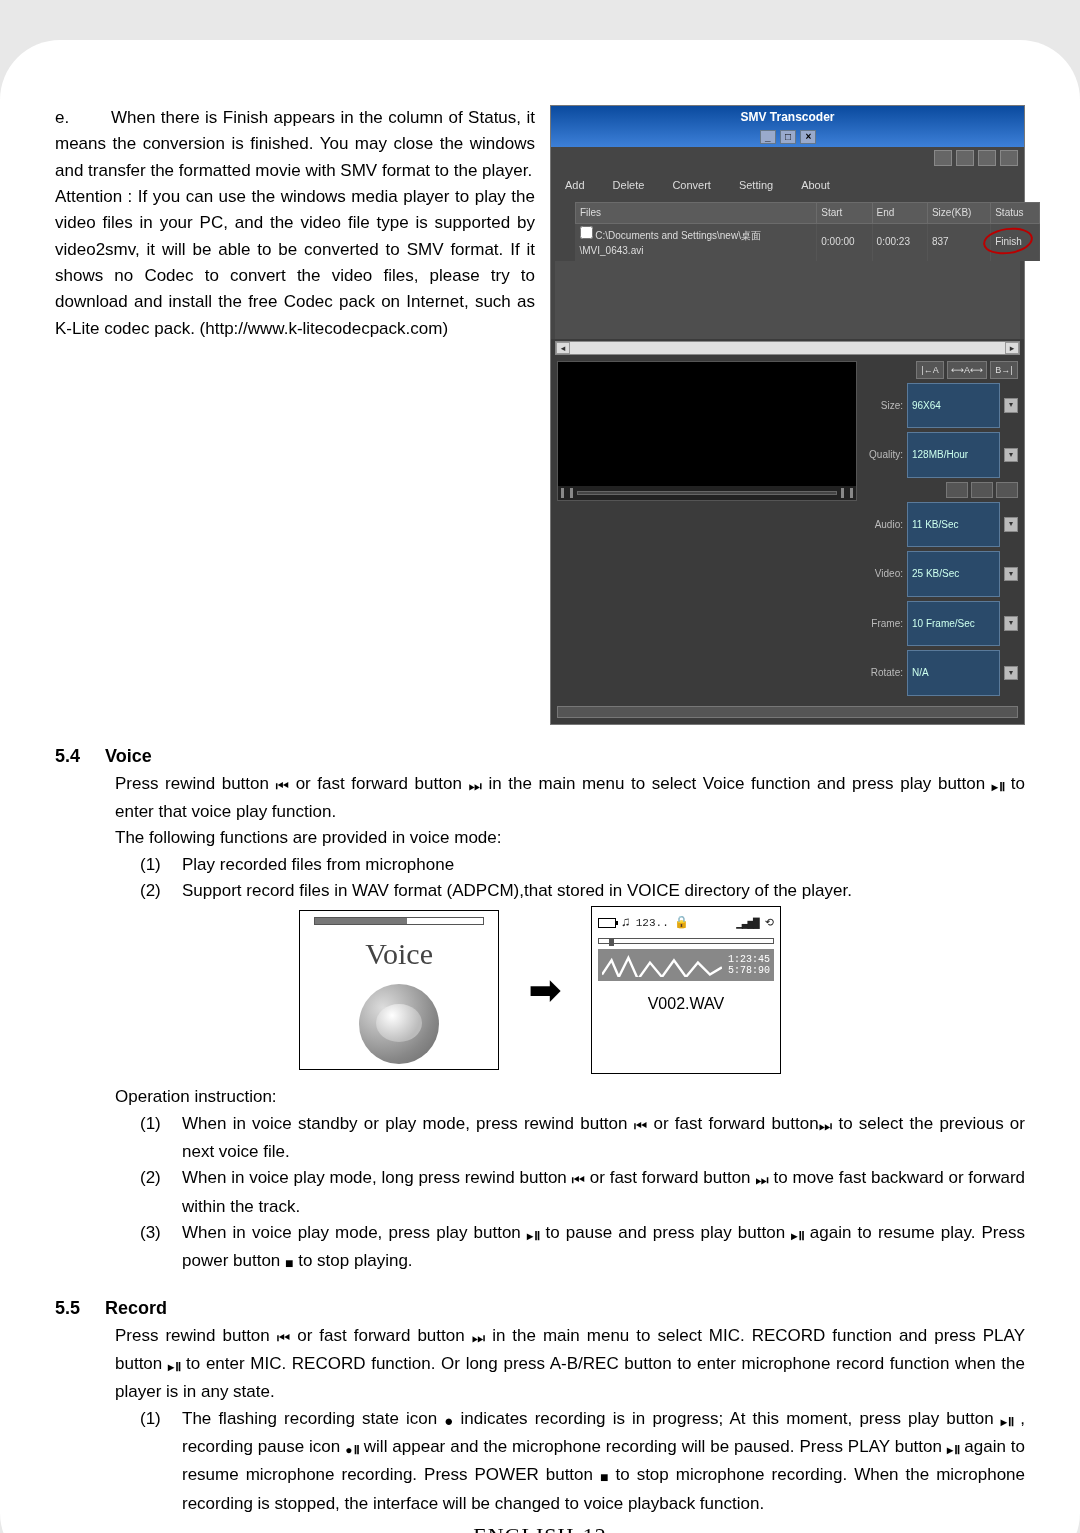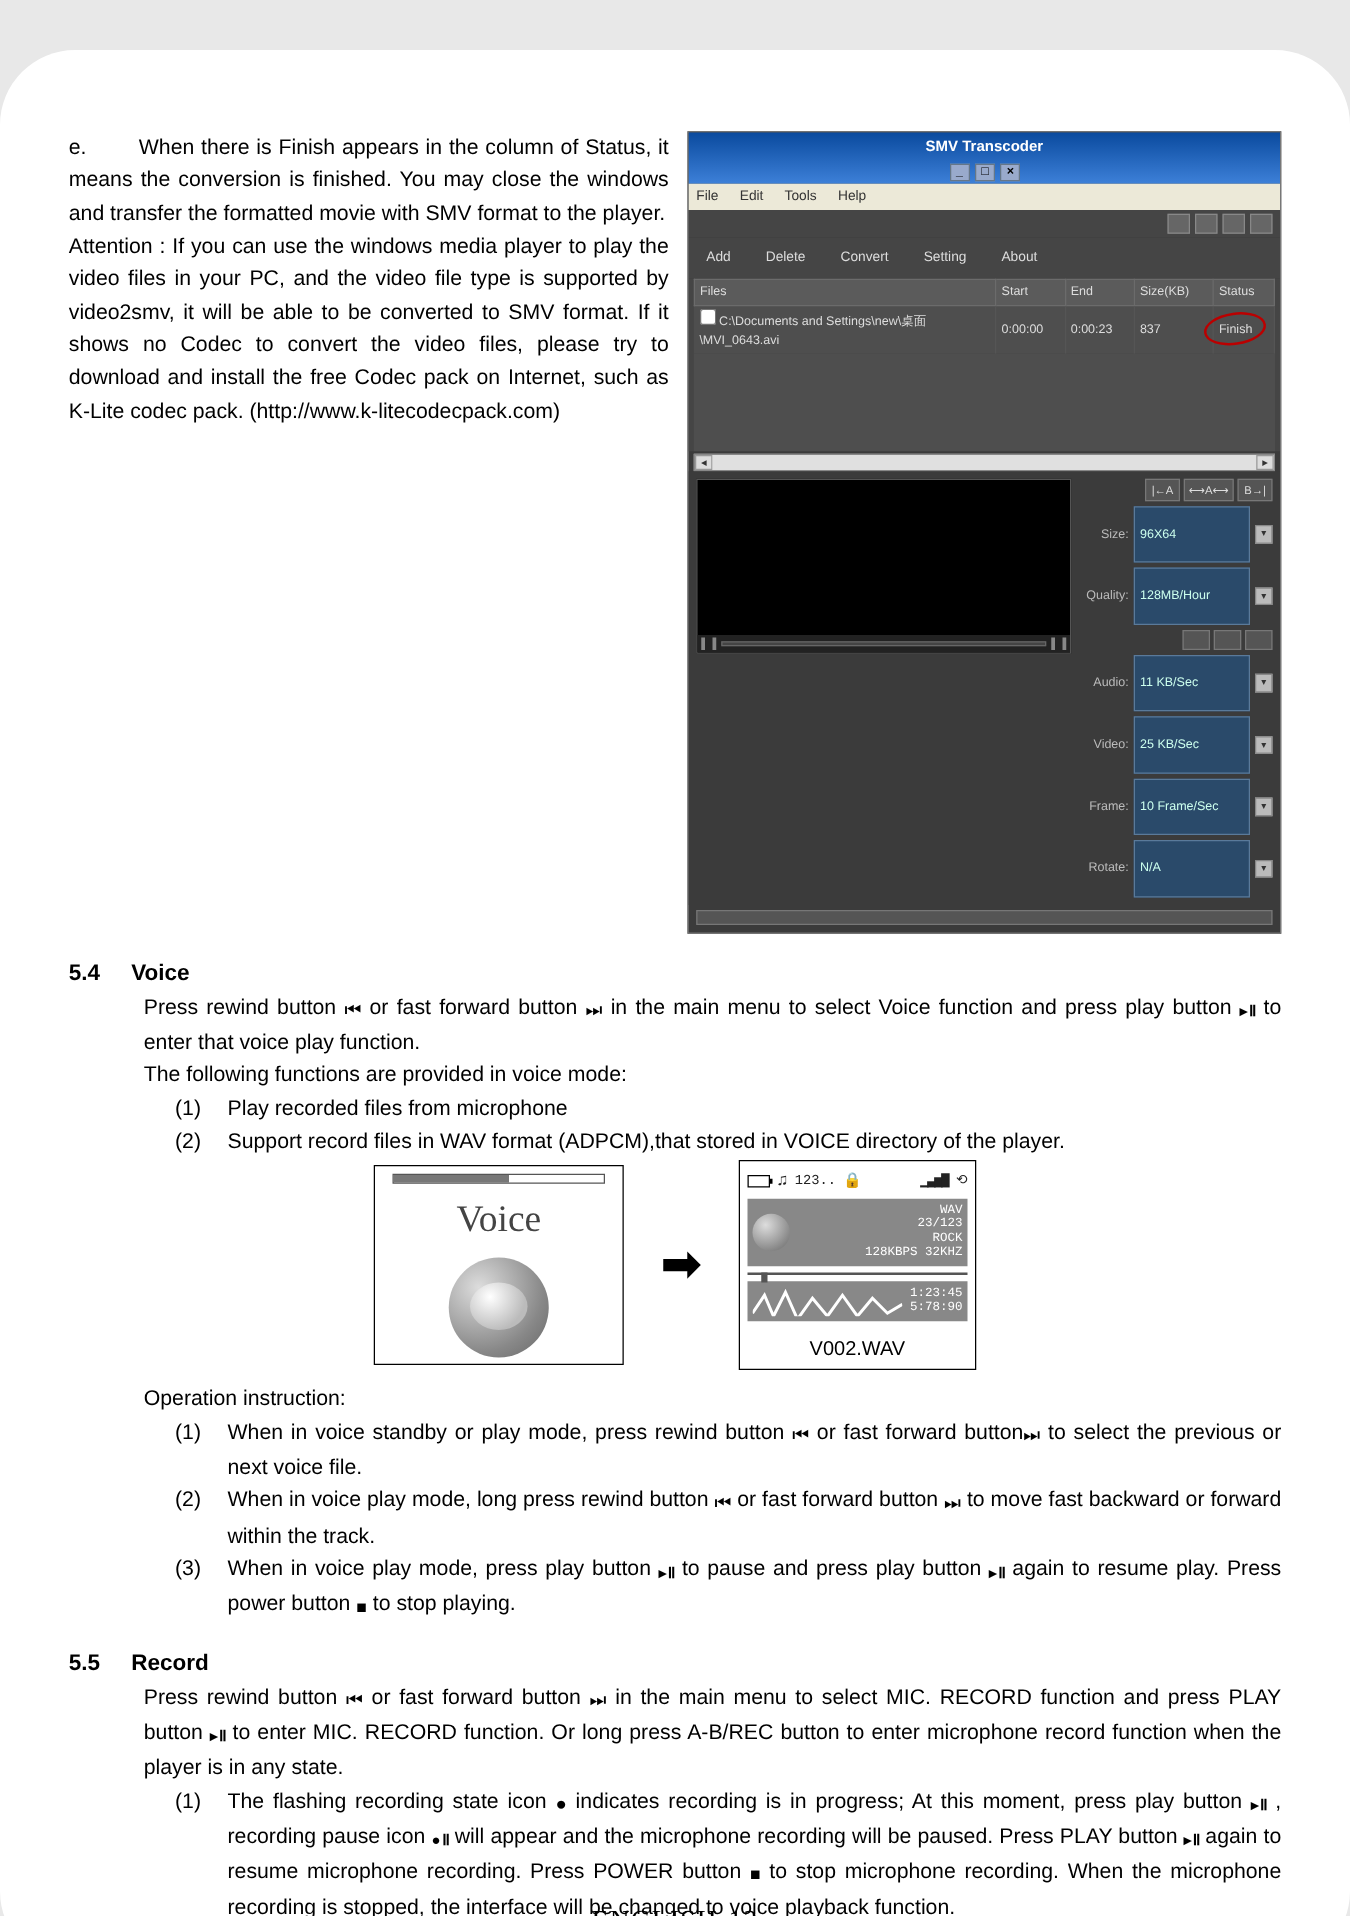--- a/index.html
+++ b/index.html
@@ -74,21 +74,21 @@
   .tc-toprow .rbtn { width: 18px; height: 16px; background: #666; border: 1px solid #888; }
   .tc-toolbar {
     display: flex; background: #454545; padding: 4px 0;
   }
   .tc-toolbar .tbtn {
     padding: 4px 14px; color: #ddd; font-size: 11px;
   }
   .tc-table-wrap { background: #454545; padding: 0 4px; }
   .tc-table {
     width: 100%; border-collapse: collapse; font-size: 10px;
-    background: #4e4e4e; color: #ddd;
+    background: #4e4e4e; color: #ddd; margin-left: 20px;
   }
   .tc-table th {
     background: #5b5b5b; border: 1px solid #6b6b6b; padding: 2px 4px;
     font-weight: normal; text-align: left;
   }
   .tc-table td { padding: 2px 4px; border-right: 1px solid #555; }
   .tc-table-body { height: 78px; background: #4e4e4e; }
   .status-circle {
     position: relative; display: inline-block;
   }
@@ -225,26 +225,20 @@
 
   <div class="col-right">
     <div class="transcoder">
       <div class="tc-title">
         <span>SMV Transcoder</span>
         <span class="winbtns">
           <span>_</span>
           <span>□</span>
           <span>×</span>
         </span>
-      </div>
-      <div class="tc-menu">
-        <span>File</span>
-        <span>Edit</span>
-        <span>Tools</span>
-        <span>Help</span>
       </div>
       <div class="tc-toprow">
         <div class="rbtn"></div>
         <div class="rbtn"></div>
         <div class="rbtn"></div>
         <div class="rbtn"></div>
       </div>
       <div class="tc-toolbar">
         <div class="tbtn">Add</div>
         <div class="tbtn">Delete</div>
@@ -364,29 +358,20 @@
   <div class="screen2">
     <div class="s2-top">
       <span class="batt"></span>
       <span class="note">♫</span>
       <span>123..</span>
       <span class="lock">🔒</span>
       <span style="flex:1"></span>
       <span class="sig">▁▃▅▇</span>
       <span>⟲</span>
     </div>
-    <div class="s2-mid">
-      <div class="speaker"></div>
-      <div class="meta">
-        <div>WAV</div>
-        <div>23/123</div>
-        <div>ROCK</div>
-        <div>128KBPS  32KHZ</div>
-      </div>
-    </div>
     <div class="s2-pbar"></div>
     <div class="s2-wave">
       <div class="wave-shape">
         <svg viewBox="0 0 100 24" preserveAspectRatio="none">
               <polyline points="0,18 8,6 14,20 22,4 30,22 40,8 50,20 60,6 70,20 80,8 90,18 100,12" fill="none" stroke="#fff" stroke-width="2"></polyline>
             </svg>
       </div>
       <div class="time">
         <div>1:23:45</div>
         <div>5:78:90</div>

